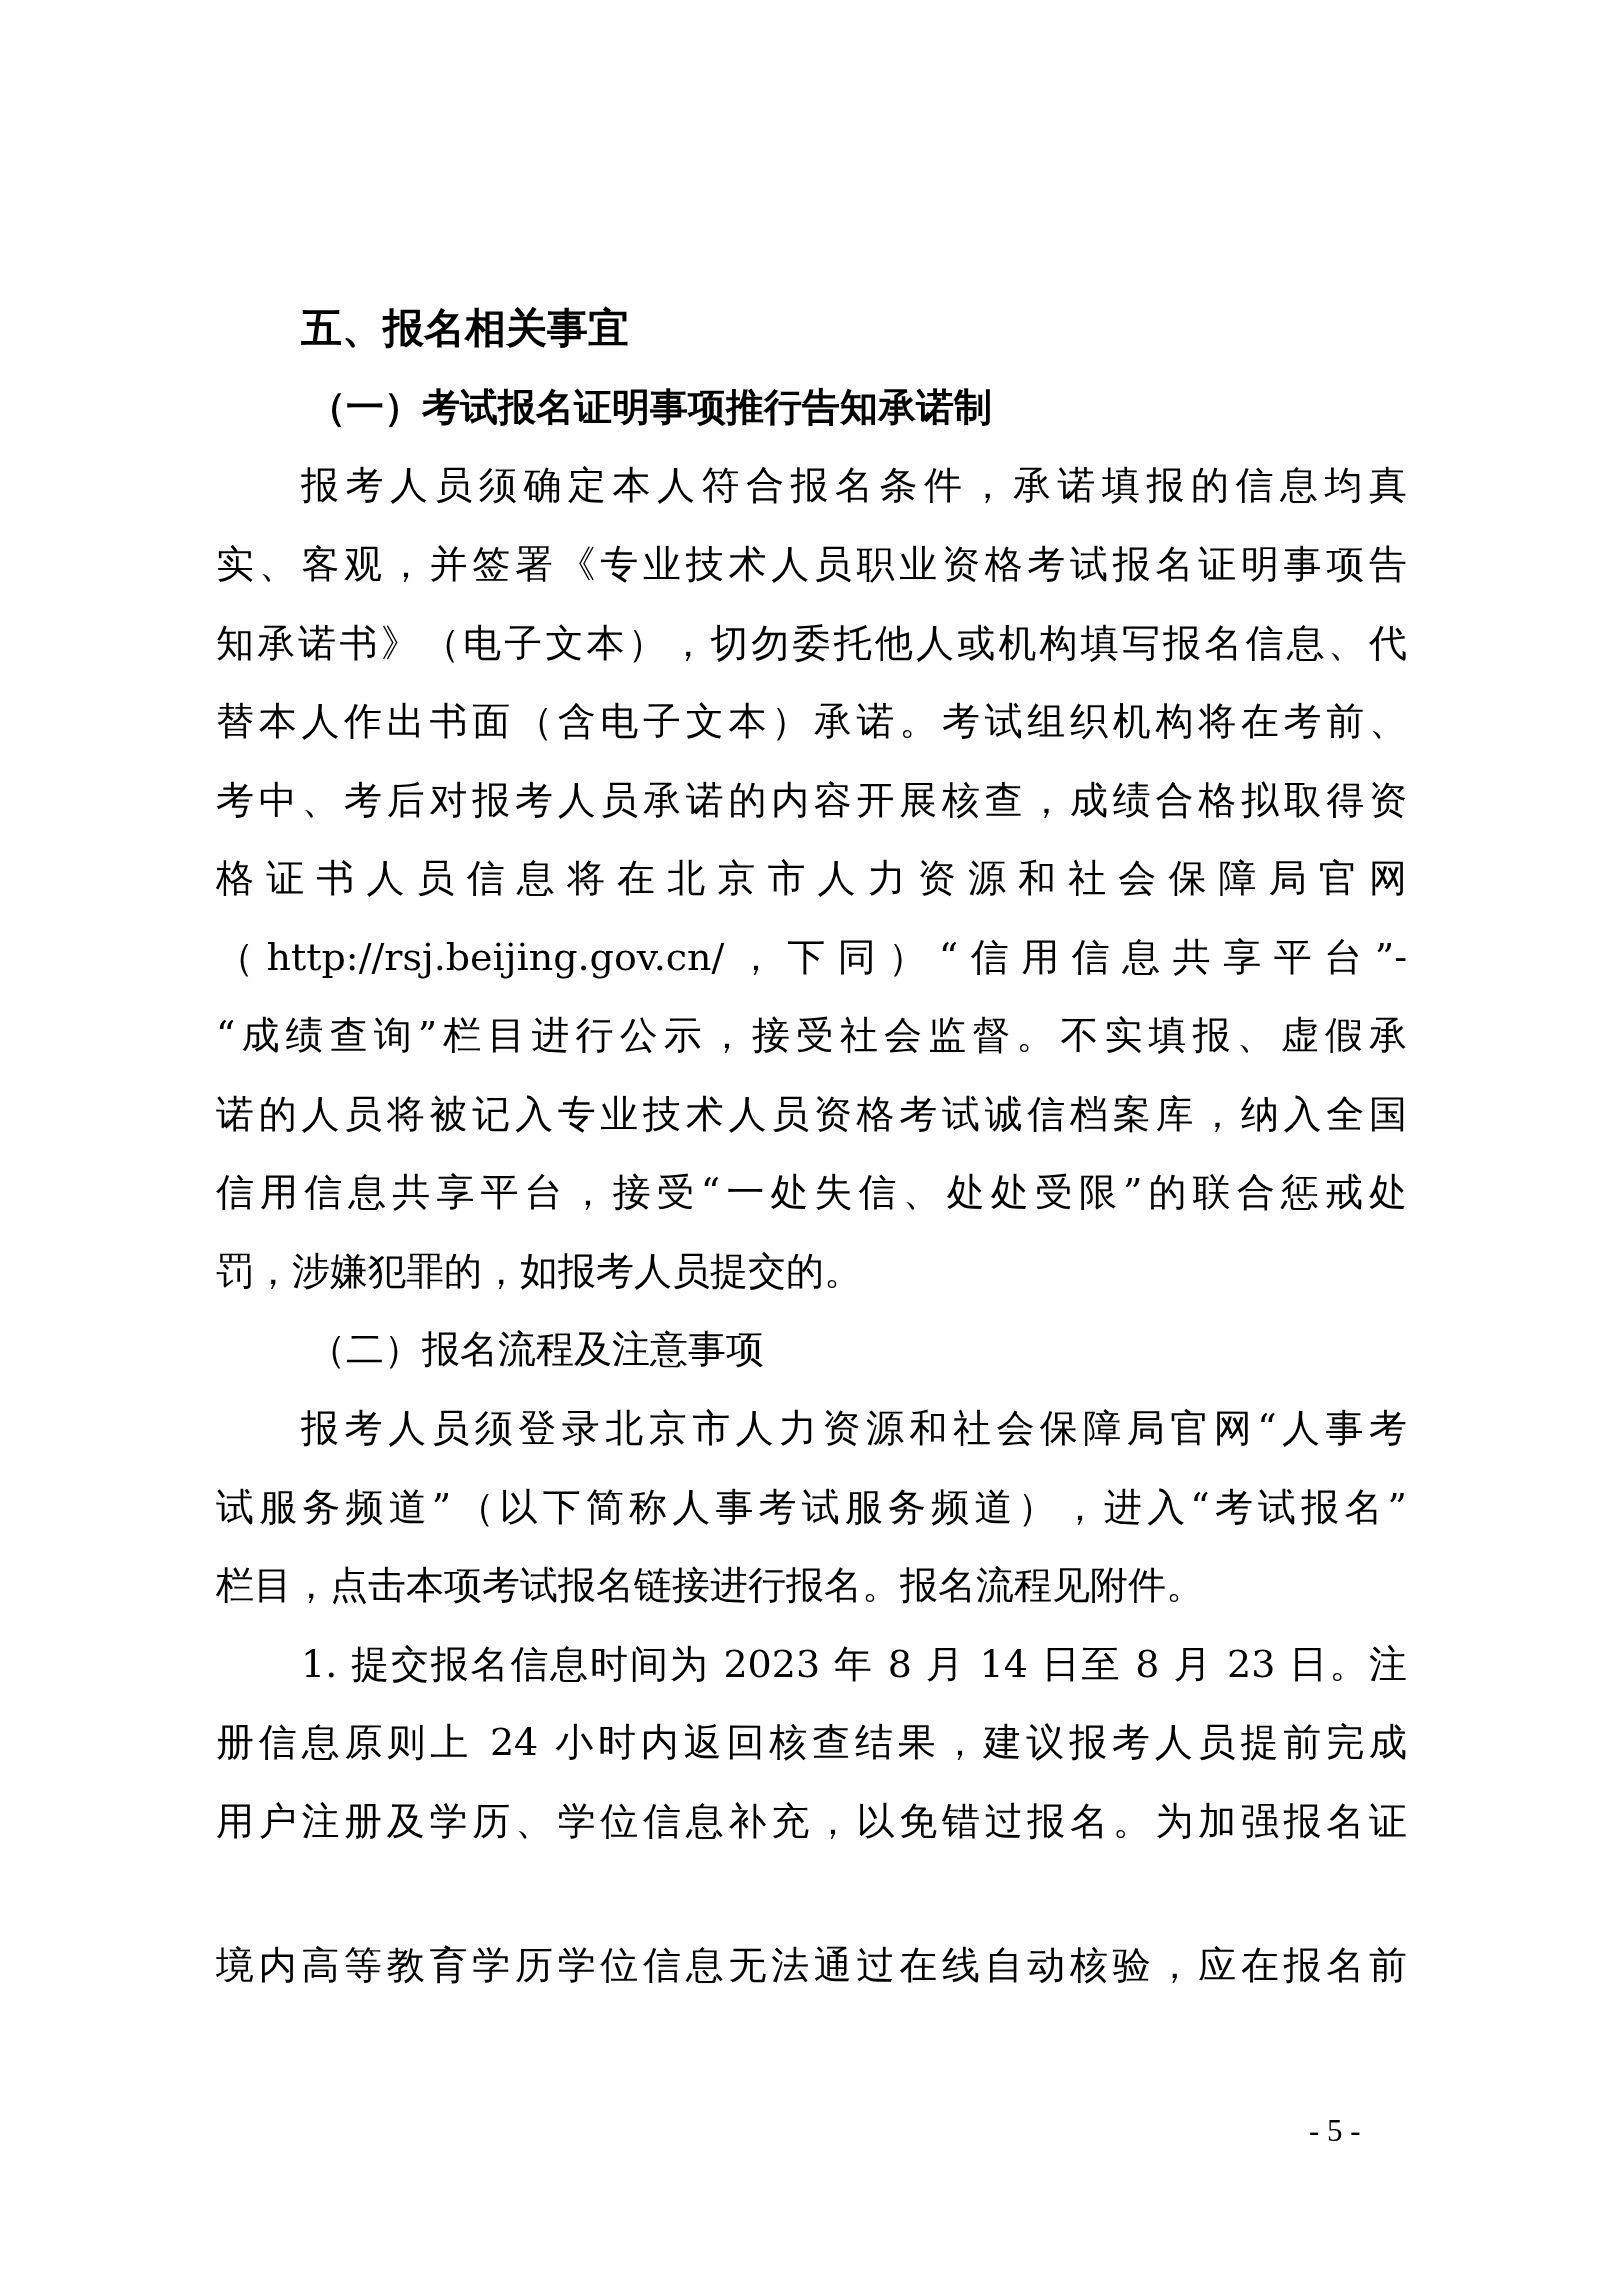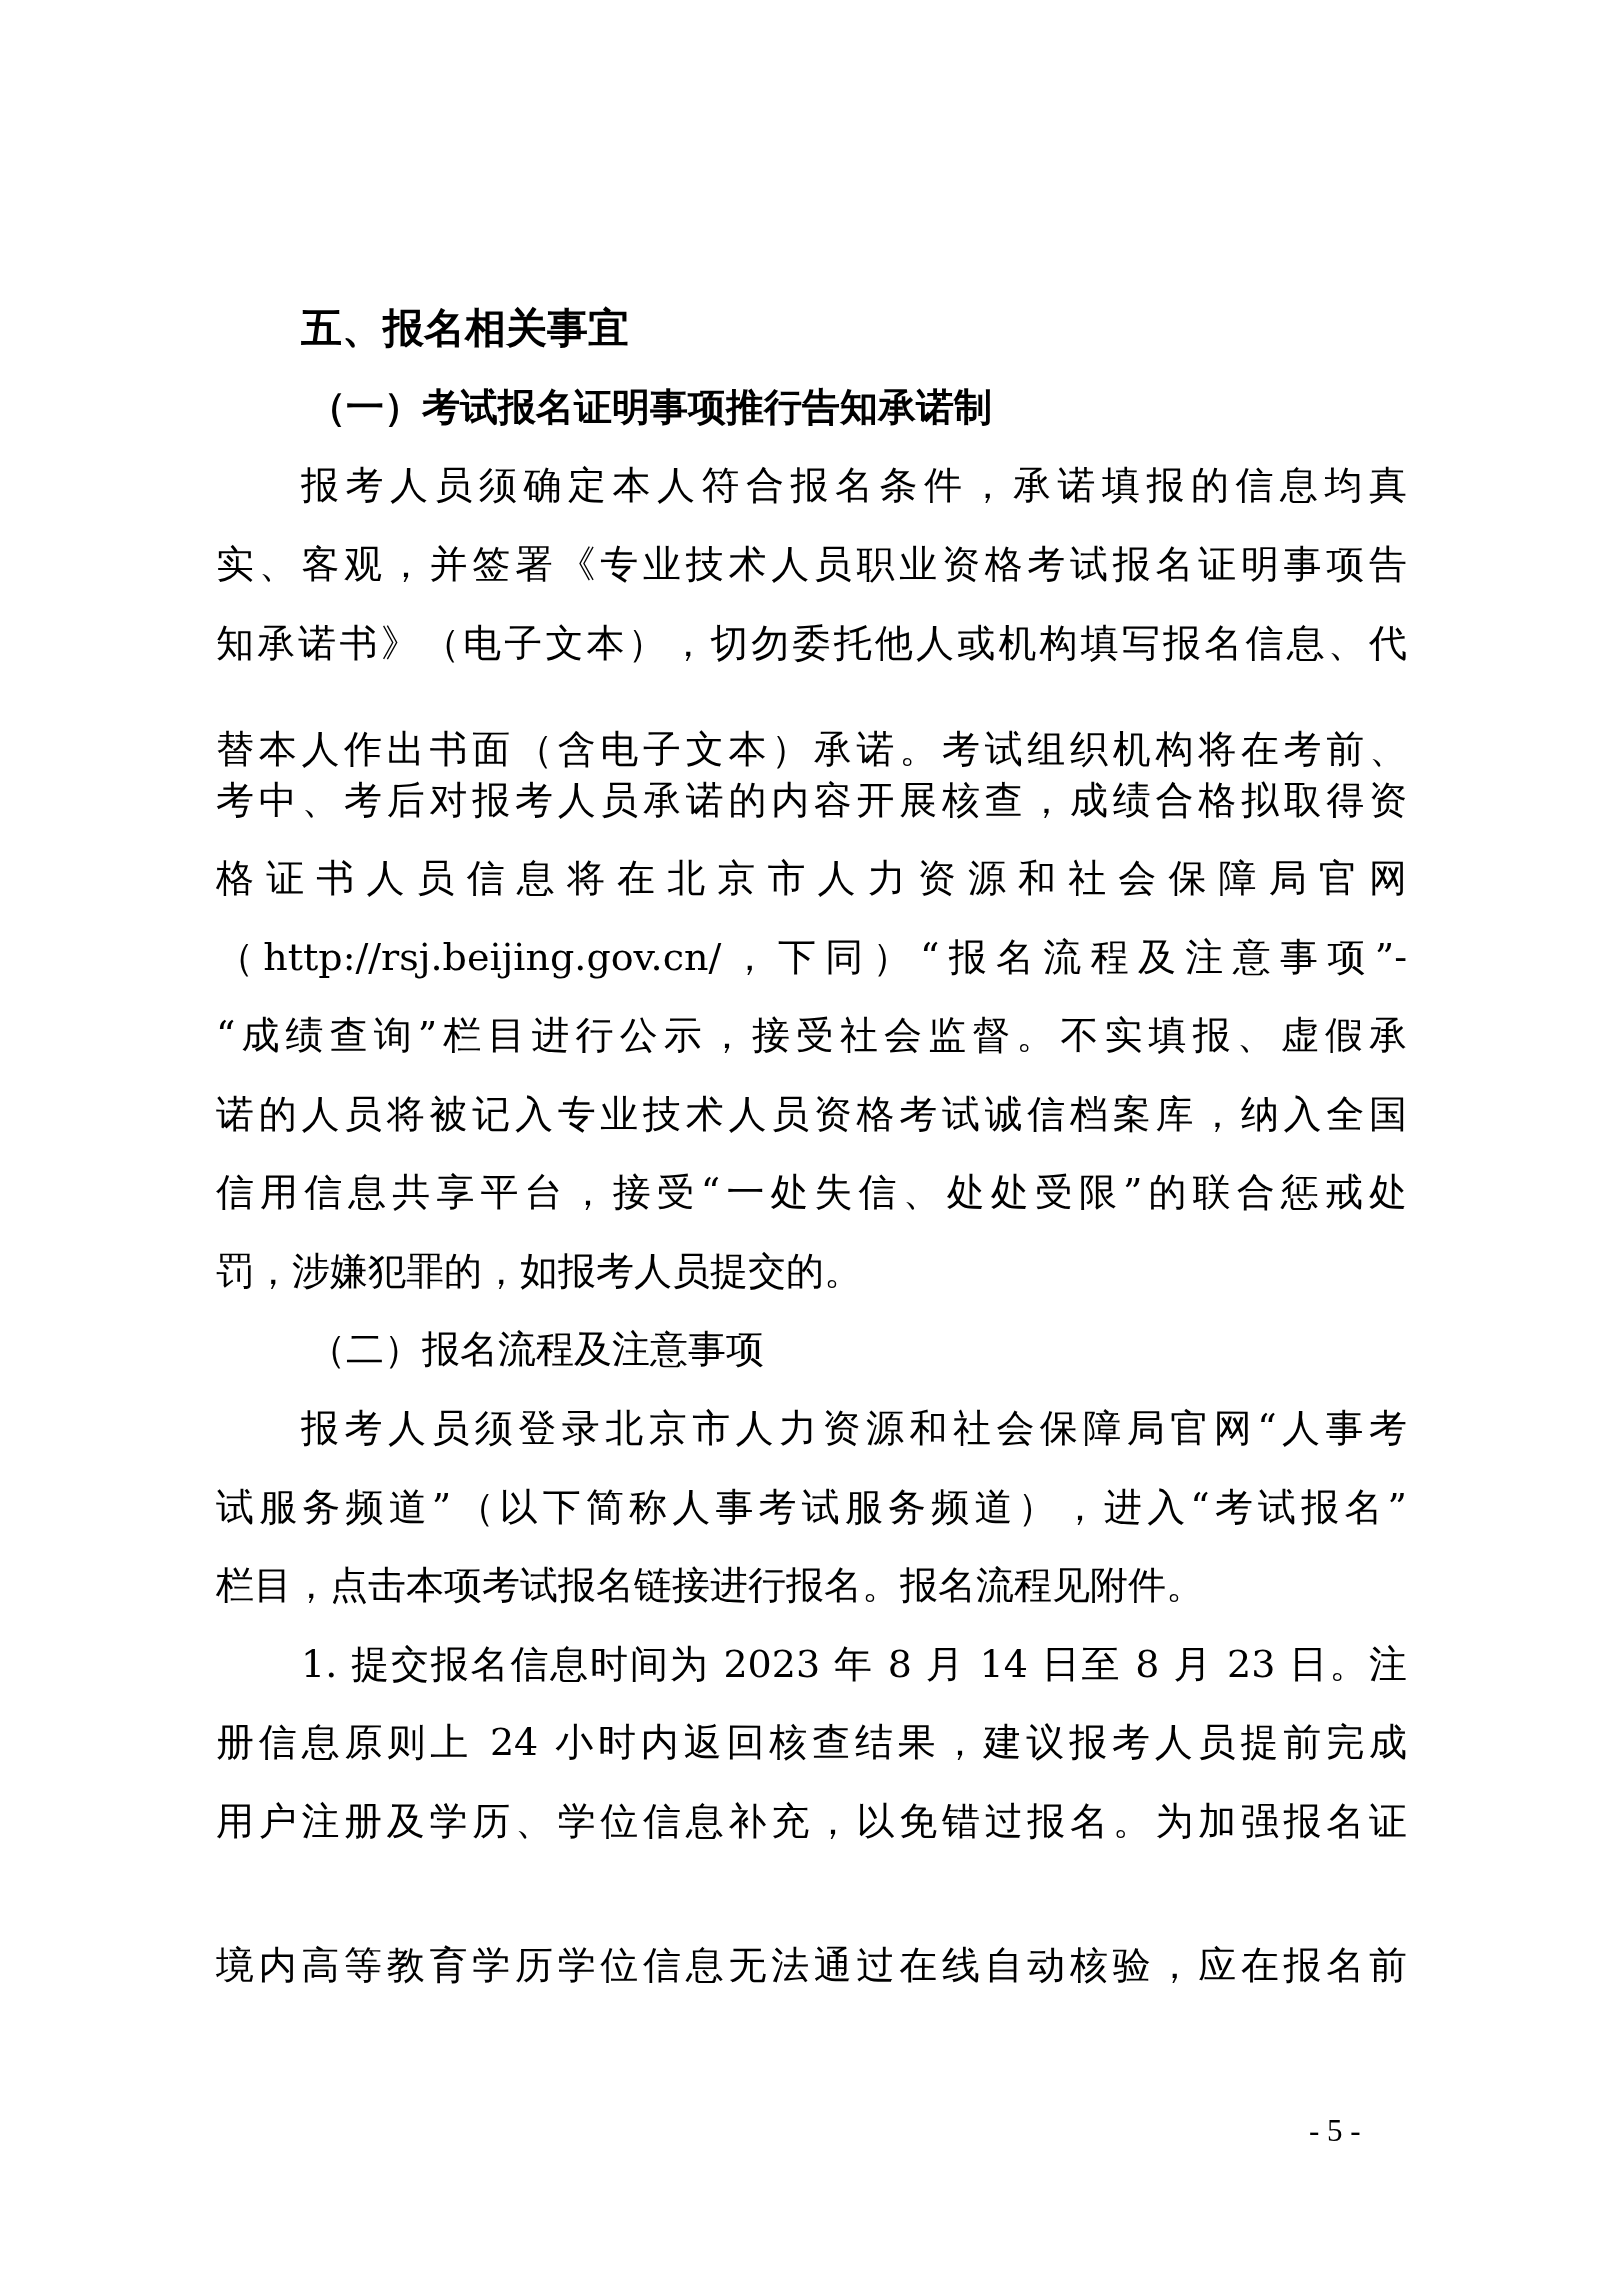--- a/index.html
+++ b/index.html
@@ -33,24 +33,24 @@
 
 <div class="page">
 
   <div class="h1">五、报名相关事宜</div>
 
   <div class="h2" style="top:381px;">（一）考试报名证明事项推行告知承诺制</div>
 
   <div class="line indent" style="top:459px;">报考人员须确定本人符合报名条件，承诺填报的信息均真</div>
   <div class="line" style="top:538px;">实、客观，并签署《专业技术人员职业资格考试报名证明事项告</div>
   <div class="line" style="top:617px;">知承诺书》（电子文本），切勿委托他人或机构填写报名信息、代</div>
-  <div class="line" style="top:726px;font-family:Liberation Mono, monospace;">替本人作出书面（含电子文本）承诺。考试组织机构将在考前、</div>
+  <div class="line" style="top:695px;">替本人作出书面（含电子文本）承诺。考试组织机构将在考前、</div>
   <div class="line" style="top:774px;">考中、考后对报考人员承诺的内容开展核查，成绩合格拟取得资</div>
   <div class="line" style="top:852px;">格证书人员信息将在北京市人力资源和社会保障局官网</div>
-  <div class="line" style="top:931px;">（http://rsj.beijing.gov.cn/，下同）“报名流程及注意事项”-</div>
+  <div class="line" style="top:931px;">（http://rsj.beijing.gov.cn/，下同）“信用信息共享平台”-</div>
   <div class="line" style="top:1009px;">“成绩查询”栏目进行公示，接受社会监督。不实填报、虚假承</div>
   <div class="line" style="top:1088px;">诺的人员将被记入专业技术人员资格考试诚信档案库，纳入全国</div>
   <div class="line" style="top:1166px;">信用信息共享平台，接受“一处失信、处处受限”的联合惩戒处</div>
   <div class="line last" style="top:1245px;">罚，涉嫌犯罪的，如报考人员提交的。</div>
 
   <div class="h2" style="top:1323px; font-weight:normal;">（二）报名流程及注意事项</div>
 
   <div class="line indent" style="top:1402px;">报考人员须登录北京市人力资源和社会保障局官网“人事考</div>
   <div class="line" style="top:1481px;">试服务频道”（以下简称人事考试服务频道），进入“考试报名”</div>
   <div class="line last" style="top:1559px;">栏目，点击本项考试报名链接进行报名。报名流程见附件。</div>

